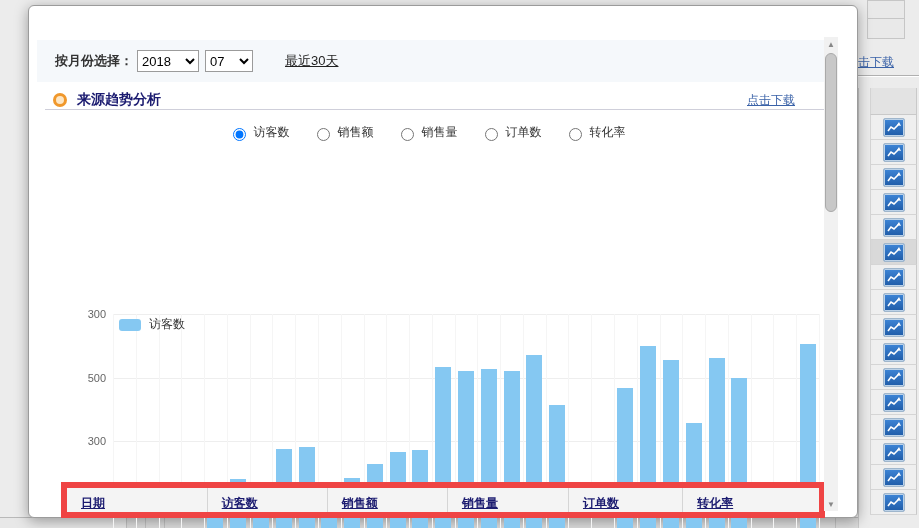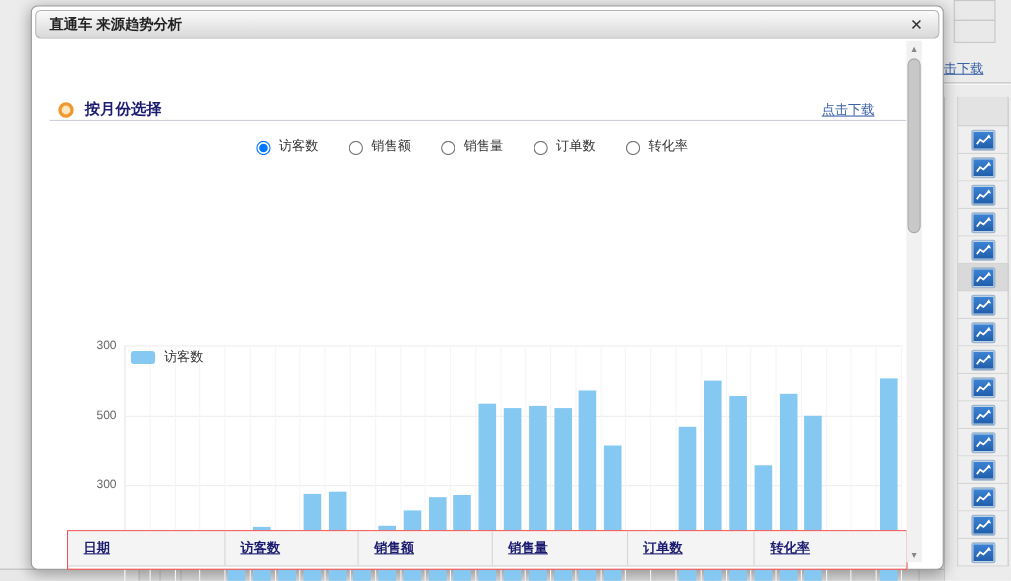--- a/index.html
+++ b/index.html
@@ -55,21 +55,21 @@
   .plot{position:absolute;left:84px;top:158px;width:706px;height:254px;}
   .gl-h{position:absolute;left:0;width:100%;height:0;border-top:1px solid #eeeeee;}
   .gl-v{position:absolute;top:0;height:100%;width:0;border-left:1px solid #f5f5f5;}
   .axis-y{position:absolute;left:84px;top:158px;height:254px;width:0;border-left:1px solid #d8d8d8;}
   .ytick{position:absolute;width:40px;text-align:right;font-size:11px;color:#666;}
   .bar{position:absolute;background:#85c8f2;}
   .legend{position:absolute;left:90px;top:160px;display:flex;align-items:center;gap:8px;}
   .legend .sw{width:22px;height:12px;border-radius:3px;background:#85c8f2;}
   .legend .lt{font-size:12px;color:#333;}
   
-  .dtable{position:absolute;left:32px;top:476px;width:764px;height:36px;border:1px solid #ef4444;
+  .dtable{position:absolute;left:32px;top:476px;width:764px;height:36px;border:6px solid #ef4444;
     box-sizing:border-box;overflow:hidden;background:#fff;}
   .dtable .hrow{display:flex;height:31px;background:#f4f4f4;border-bottom:1px solid #d5d5d5;}
   .dtable .hcell{box-sizing:border-box;border-right:1px solid #d5d5d5;display:flex;align-items:center;padding-left:14px;}
   .dtable .hcell:last-child{border-right:none;}
   .dtable .hcell span{font-size:12px;font-weight:bold;color:#1b1b70;text-decoration:underline;cursor:pointer;}
   
   .sbar{position:absolute;left:795px;top:31px;width:14px;height:474px;background:#f1f1f1;}
   .sbar .arr{position:absolute;left:0;width:14px;height:14px;display:flex;align-items:center;justify-content:center;
     font-size:8px;color:#888;}
   .sbar .thumb{position:absolute;left:1px;top:16px;width:10px;height:157px;background:#c8c8c8;
@@ -223,28 +223,30 @@
       <div class="v" style="left: 164px;"></div>
       <div class="v" style="left: 381px;"></div>
       <div class="v" style="left: 504px;"></div>
       <div class="v" style="left: 648px;"></div>
       <div class="v" style="left: 744px;"></div>
       <div class="v" style="left: 835px;"></div>
     </div>
 </div>
 
 <div class="modal">
-  <div class="titlebar">
-    <span class="ttl">直通车 来源趋势分析</span>
-    <span class="close">✕</span>
+
+  <div class="filter-row">
+    <span class="lab">按月份选择：</span>
+    <select class="yr" id="yearSel"><option>2018</option></select>
+    <select class="mo" id="monthSel"><option>07</option></select>
+    <a class="recent">最近30天</a>
   </div>
 
-
   <span class="sec-ring"></span>
-  <span class="sec-title">按月份选择</span>
+  <span class="sec-title">来源趋势分析</span>
   <a class="sec-download">点击下载</a>
   <div class="sec-rule"></div>
 
   <div class="radio-row" id="radioRow">
       <label>
         <input type="radio" name="metric" checked="" style="">
         <span>访客数</span>
       </label>
       <label>
         <input type="radio" name="metric" style="">

